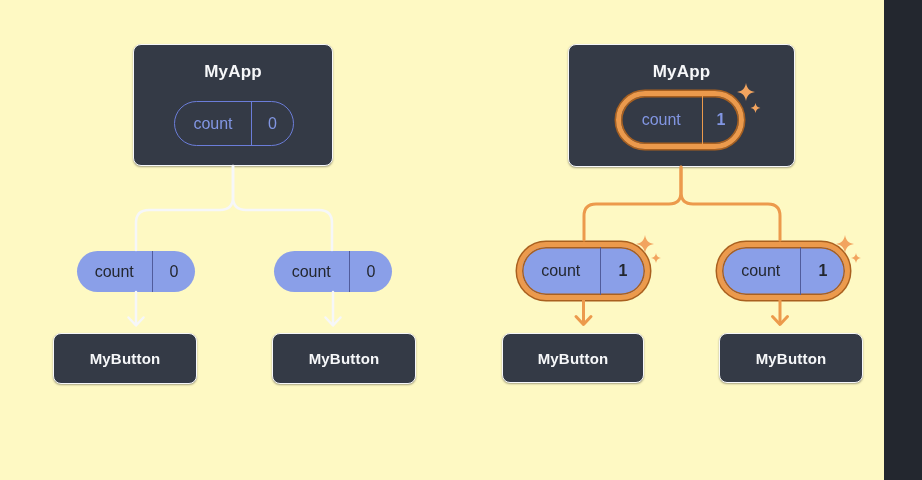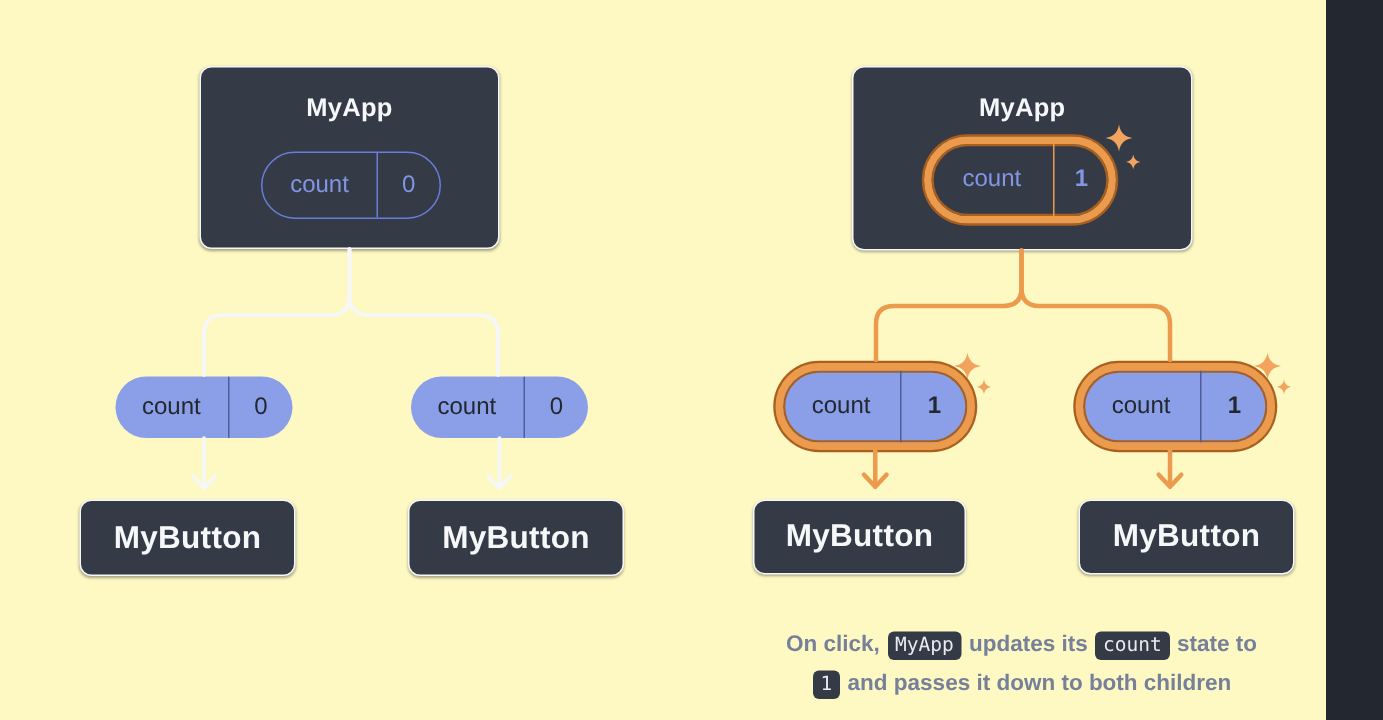--- a/index.html
+++ b/index.html
@@ -13,21 +13,21 @@
     position:absolute;background:#343A46;border:1.5px solid #F6F7F9;
     border-radius:8px;box-sizing:border-box;
     box-shadow:0 1px 2px rgba(0,0,0,.35), 0 0 0 .5px rgba(255,255,255,.08);
   }
   .node-title{
     position:absolute;left:0;right:0;top:17px;text-align:center;
     color:#F6F7F9;font-size:17px;font-weight:600;letter-spacing:.2px;
   }
   .btn-label{
     position:absolute;inset:0;display:flex;align-items:center;justify-content:center;
-    color:#F6F7F9;font-size:21px;font-weight:600;letter-spacing:.2px;
+    color:#F6F7F9;font-size:15px;font-weight:600;letter-spacing:.2px;
   }
   
   .pill{
     position:absolute;display:flex;align-items:stretch;border-radius:999px;
     box-sizing:border-box;overflow:hidden;
   }
   .pill .cell{display:flex;align-items:center;justify-content:center;font-size:16px;}
   .pill .cell.label{flex:1;}
   .pill .divider{width:1.5px;}
   .pill-outline{border:1px solid #6B7DD9;color:#8296E3;}
@@ -154,27 +154,14 @@
     </g>
     <g transform="translate(845,244)">
       <path class="sparkle" d="M0,-9 C1,-3.5 3.5,-1 9,0 C3.5,1 1,3.5 0,9 C-1,3.5 -3.5,1 -9,0 C-3.5,-1 -1,-3.5 0,-9 Z"></path>
     </g>
     <g transform="translate(856,258) scale(0.55)">
       <path class="sparkle" d="M0,-9 C1,-3.5 3.5,-1 9,0 C3.5,1 1,3.5 0,9 C-1,3.5 -3.5,1 -9,0 C-3.5,-1 -1,-3.5 0,-9 Z"></path>
     </g>
   </svg>
 
 
-  <div class="caption" style="left:481px">
-    <div class="cap-line">
-      <span>On click,</span>
-      <code class="chip">MyApp</code>
-      <span>updates its</span>
-      <code class="chip">count</code>
-      <span>state to</span>
-    </div>
-    <div class="cap-line">
-      <code class="chip">1</code>
-      <span>and passes it down to both children</span>
-    </div>
-  </div>
 
 </div>
 
 </body></html>

